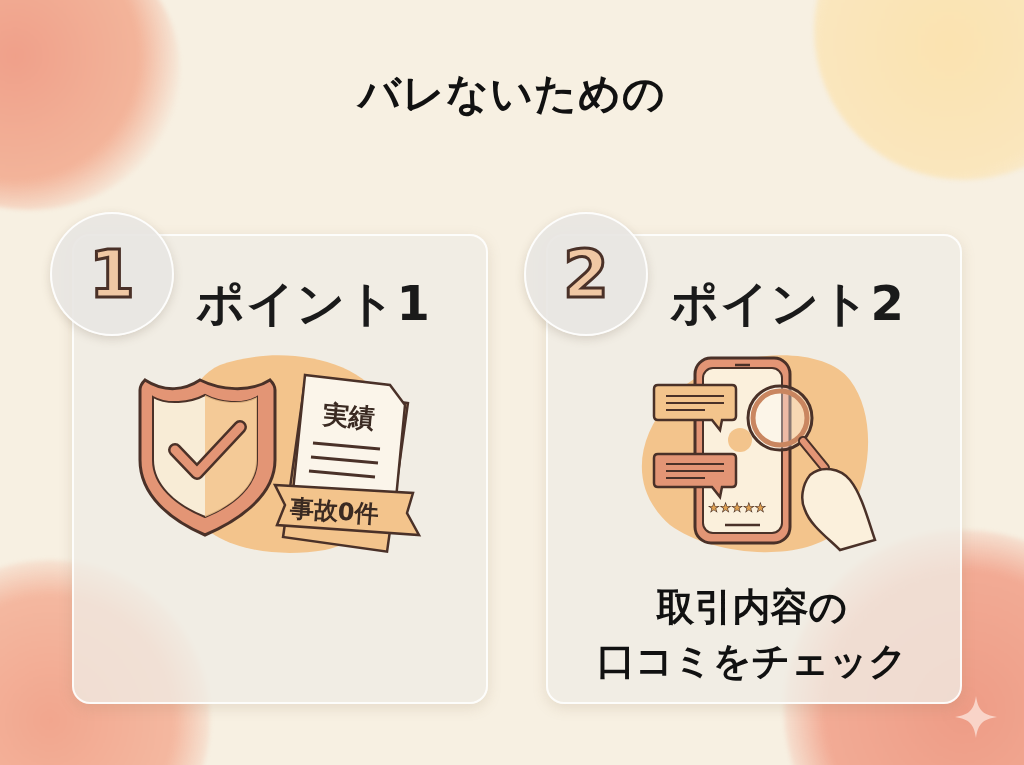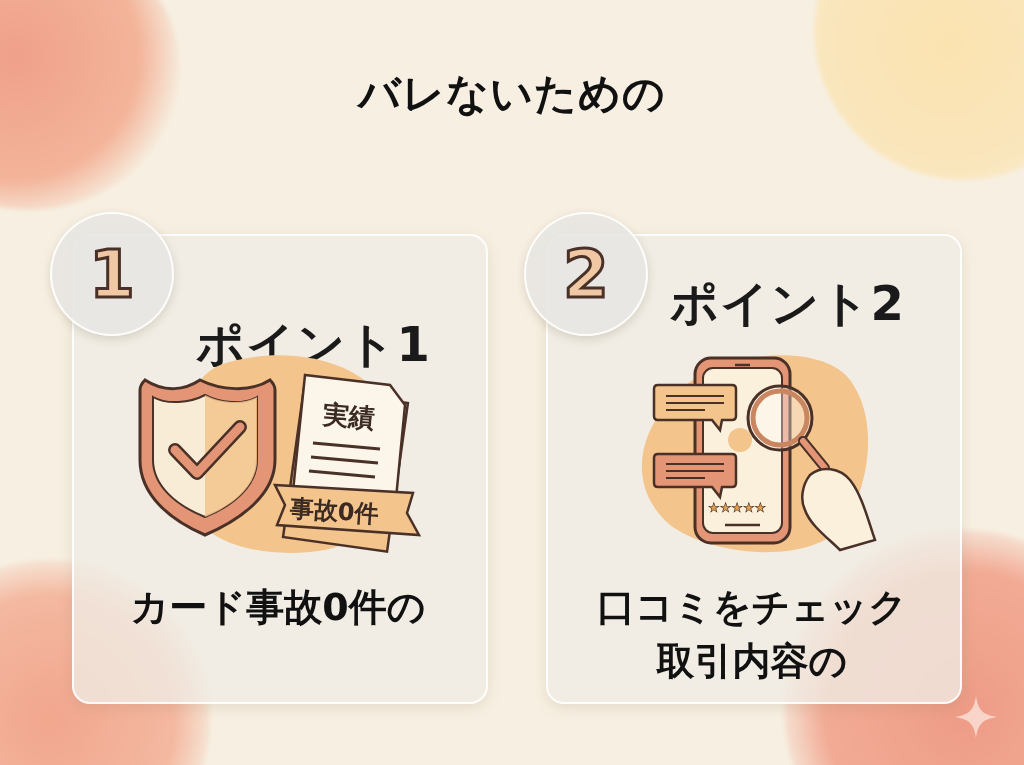--- a/index.html
+++ b/index.html
@@ -31,21 +31,21 @@
   .badge { position:absolute; top:212px; width:120px; height:120px; border-radius:50%;
     background:rgba(232,230,226,0.9); border:2px solid rgba(255,255,255,0.9);
     box-shadow:0 3px 10px rgba(120,100,80,0.22);
     display:flex; align-items:center; justify-content:center; }
   .badge-1 { left:50px; }
   .badge-2 { left:524px; }
   .badge span { font-size:66px; font-weight:bold; color:#f0c8a4;
     -webkit-text-stroke:3px #4a3128; font-family:"DejaVu Sans", sans-serif; }
 
   .heading { position:absolute; top:272px; font-size:48px; font-weight:bold; color:#1a1a1a; letter-spacing:1px; }
-  .heading-1 { left:196px;margin-top:41px; }
+  .heading-1 { left:196px; }
   .heading-2 { left:670px; }
 
   .illus { position:absolute; }
   .illus-1 { left:125px; top:345px; width:300px; height:210px; }
   .illus-2 { left:600px; top:340px; width:300px; height:220px; }
 
   .caption { position:absolute; top:580px; text-align:center; font-size:38px;
     font-weight:bold; color:#111; line-height:54px; }
   .caption-1 { left:72px; width:412px; }
   .caption-2 { left:546px; width:412px; }
@@ -85,21 +85,20 @@
     <text x="198" y="80" font-size="26" font-weight="bold" fill="#3a2a22" transform="rotate(5 220 70)">実績</text>
     <line x1="188" y1="98" x2="255" y2="104" stroke="#4a3128" stroke-width="3"></line>
     <line x1="186" y1="112" x2="253" y2="118" stroke="#4a3128" stroke-width="3"></line>
     <line x1="184" y1="126" x2="250" y2="132" stroke="#4a3128" stroke-width="3"></line>
     <path d="M150 140 L288 148 L282 168 L294 190 L152 180 L160 160 Z" fill="#f3c48c" stroke="#4a3128" stroke-width="2.5"></path>
     <text x="165" y="175" font-size="24" font-weight="bold" fill="#3a2a22" transform="rotate(4 220 165)">事故0件</text>
   </g>
 </svg>
 
 <div class="caption caption-1">
-  <div>カード事故0件の</div>
 </div>
 
 <div class="card card-2"></div>
 <div class="badge badge-2">
   <span>2</span>
 </div>
 <div class="heading heading-2">ポイント2</div>
 
 <svg class="illus illus-2" viewBox="0 0 300 220">
   <path d="M70 60 C110 10 220 0 250 40 C280 80 270 150 240 190 C200 225 110 215 70 185 C30 150 35 100 70 60 Z" fill="#f3c48c"></path>
@@ -124,19 +123,19 @@
   <g>
     <circle cx="180" cy="78" r="32" fill="rgba(255,255,255,0.35)" stroke="#4a3128" stroke-width="3"></circle>
     <circle cx="180" cy="78" r="27" fill="none" stroke="#c98660" stroke-width="5"></circle>
     <path d="M203 101 L225 128" stroke="#4a3128" stroke-width="10" stroke-linecap="round"></path>
     <path d="M203 101 L225 128" stroke="#e39575" stroke-width="6" stroke-linecap="round"></path>
   </g>
   <path d="M210 135 C222 125 240 128 250 140 C262 155 268 180 275 200 L240 210 C228 198 210 185 205 170 C200 160 202 145 210 135 Z" fill="#fbf0dc" stroke="#4a3128" stroke-width="2.5"></path>
 </svg>
 
 <div class="caption caption-2">
+  <div>取引内容の</div>
   <div>口コミをチェック</div>
-  <div>取引内容の</div>
 </div>
 
 <svg class="sparkle" viewBox="0 0 42 42">
   <path d="M21 0 C23 14 28 19 42 21 C28 23 23 28 21 42 C19 28 14 23 0 21 C14 19 19 14 21 0 Z" fill="#f9d4c8"></path>
 </svg>
 
 </body></html>

